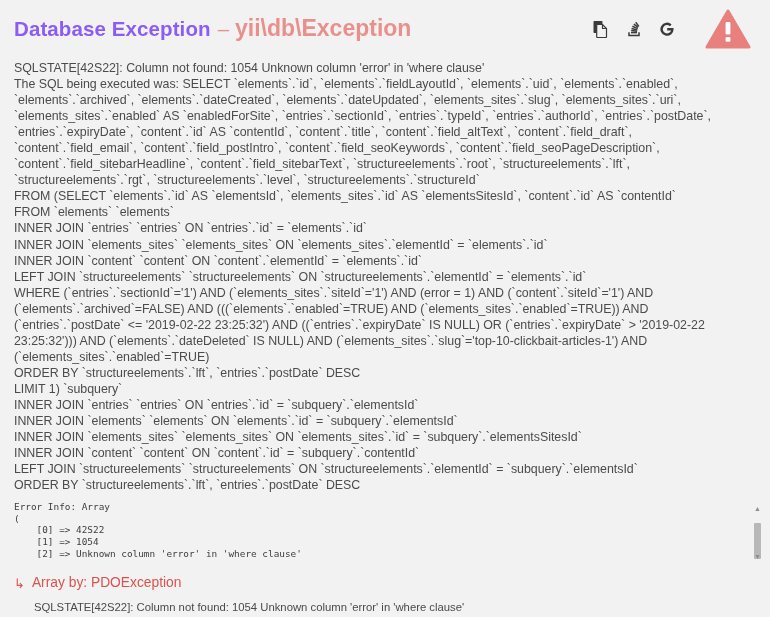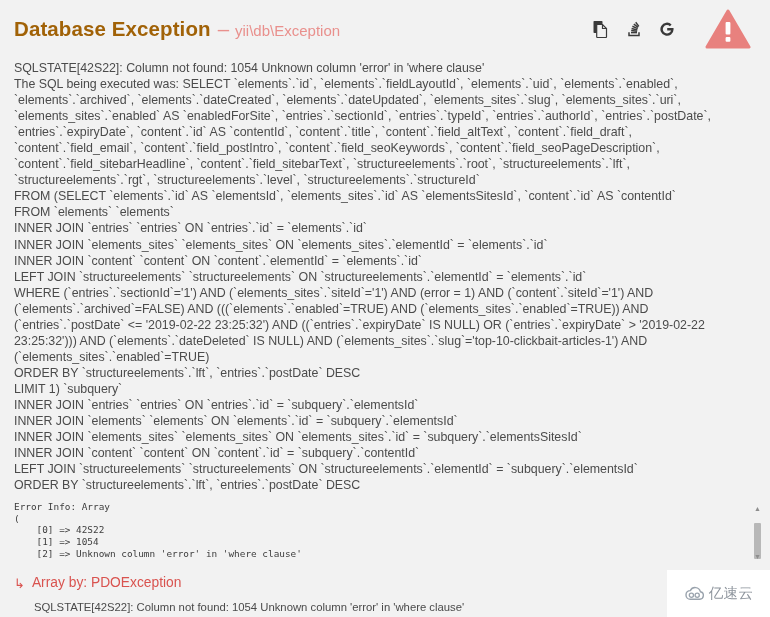--- a/index.html
+++ b/index.html
@@ -30,33 +30,33 @@
   }
   .title-wrap {
     display: flex;
     align-items: baseline;
     flex: 1 1 auto;
     white-space: nowrap;
   }
   .title-main {
     font-size: 20.5px;
     font-weight: bold;
-    color: #a16207;
+    color: #8b5cf6;
     letter-spacing: 0.1px;
   }
   .title-dash {
     font-size: 20.5px;
     color: #e9908d;
     margin: 0 6px 0 7px;
     font-weight: normal;
   }
   .title-sub {
-    font-size: 15px;
+    font-size: 23px;
     color: #e9908d;
-    font-weight: normal;
+    font-weight: bold;
   }
 
   .header-tools {
     display: flex;
     align-items: center;
     gap: 14px;
     margin-right: 28px;
   }
   .tool-icon {
     width: 19px;
@@ -278,22 +278,14 @@
 
   <div class="caused">
     <div class="caused-head">
       <span class="arrow-icon">↳</span>
       <span>Array by: PDOException</span>
     </div>
     <div class="caused-msg">SQLSTATE[42S22]: Column not found: 1054 Unknown column 'error' in 'where clause'</div>
 
   </div>
 
-  <div class="watermark">
-    <svg class="wm-cloud" width="22" height="16" viewBox="0 0 22 16">
-      <path d="M6.3 13.2 a4.3 4.3 0 0 1 0 -8.6 a5.4 5.4 0 0 1 10.1 1.1 a3.8 3.8 0 0 1 -0.6 7.5 z" fill="none" stroke="#9aa3ad" stroke-width="1.4"></path>
-      <circle cx="7.4" cy="9.2" r="2.1" fill="none" stroke="#9aa3ad" stroke-width="1.3"></circle>
-      <circle cx="13.2" cy="9.2" r="2.1" fill="none" stroke="#9aa3ad" stroke-width="1.3"></circle>
-    </svg>
-    <span class="wm-text">亿速云</span>
-  </div>
 
 </div>
 
 </body></html>

